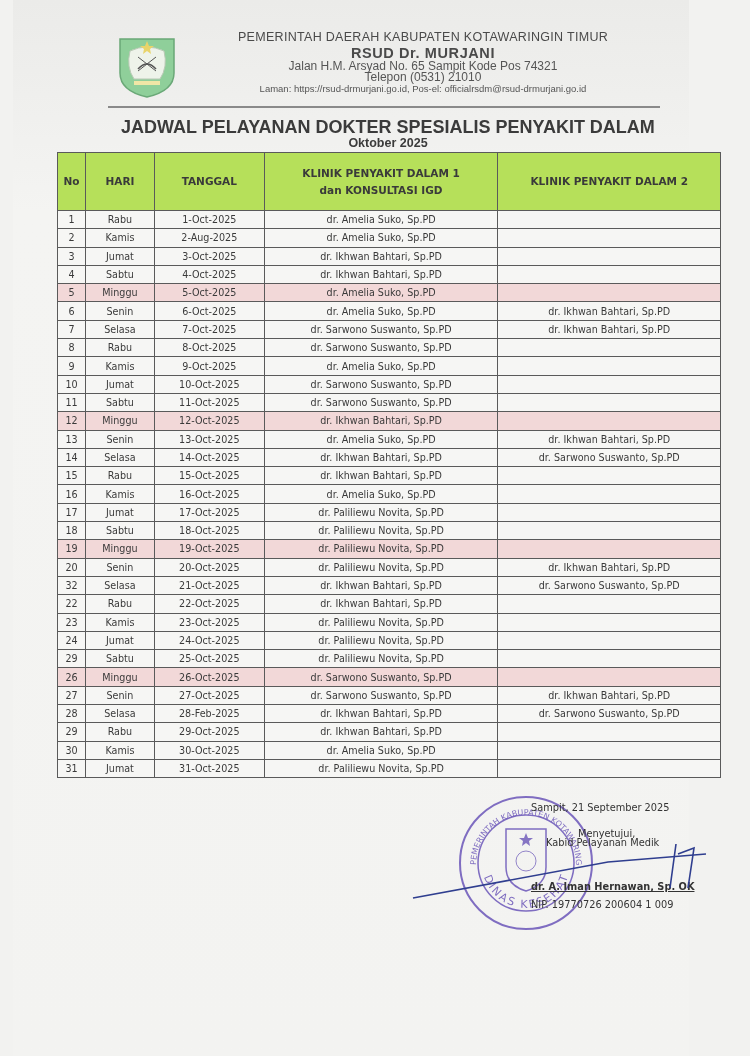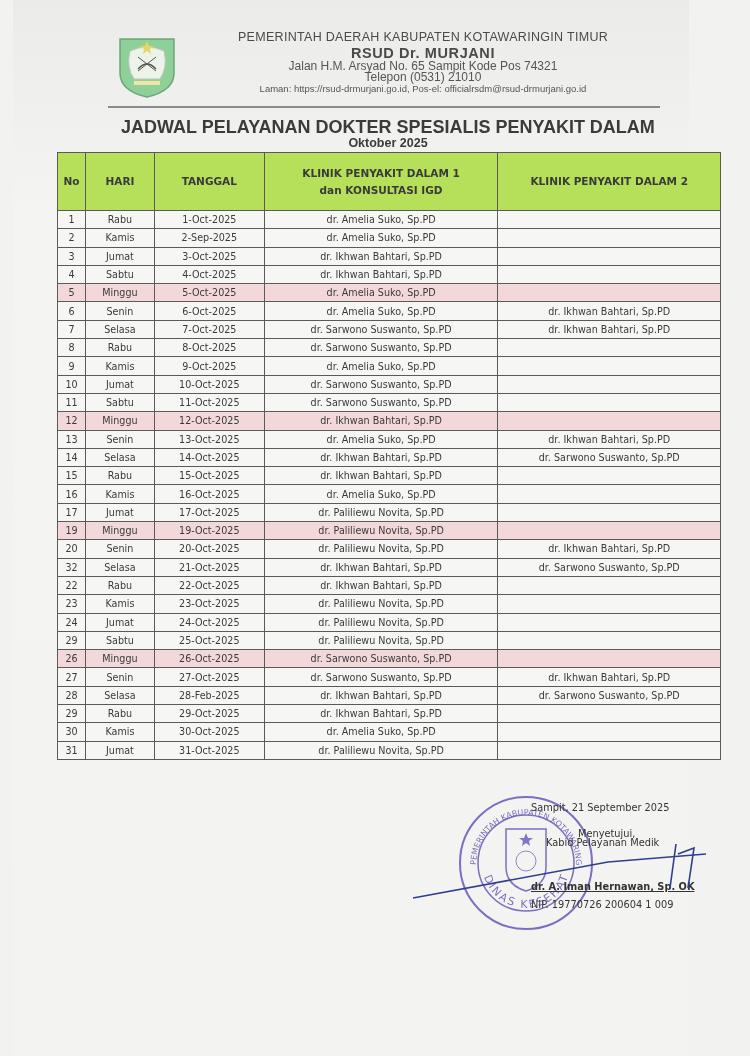--- a/index.html
+++ b/index.html
@@ -93,21 +93,21 @@
         <tr>
           <td>1</td>
           <td>Rabu</td>
           <td>1-Oct-2025</td>
           <td>dr. Amelia Suko, Sp.PD</td>
           <td></td>
         </tr>
         <tr>
           <td>2</td>
           <td>Kamis</td>
-          <td>2-Sep-2025</td>
+          <td>2-Aug-2025</td>
           <td>dr. Amelia Suko, Sp.PD</td>
           <td></td>
         </tr>
         <tr>
           <td>3</td>
           <td>Jumat</td>
           <td>3-Oct-2025</td>
           <td>dr. Ikhwan Bahtari, Sp.PD</td>
           <td></td>
         </tr>
@@ -199,20 +199,27 @@
           <td>16</td>
           <td>Kamis</td>
           <td>16-Oct-2025</td>
           <td>dr. Amelia Suko, Sp.PD</td>
           <td></td>
         </tr>
         <tr>
           <td>17</td>
           <td>Jumat</td>
           <td>17-Oct-2025</td>
+          <td>dr. Paliliewu Novita, Sp.PD</td>
+          <td></td>
+        </tr>
+        <tr>
+          <td>18</td>
+          <td>Sabtu</td>
+          <td>18-Oct-2025</td>
           <td>dr. Paliliewu Novita, Sp.PD</td>
           <td></td>
         </tr>
         <tr class="sunday">
           <td>19</td>
           <td>Minggu</td>
           <td>19-Oct-2025</td>
           <td>dr. Paliliewu Novita, Sp.PD</td>
           <td></td>
         </tr>

